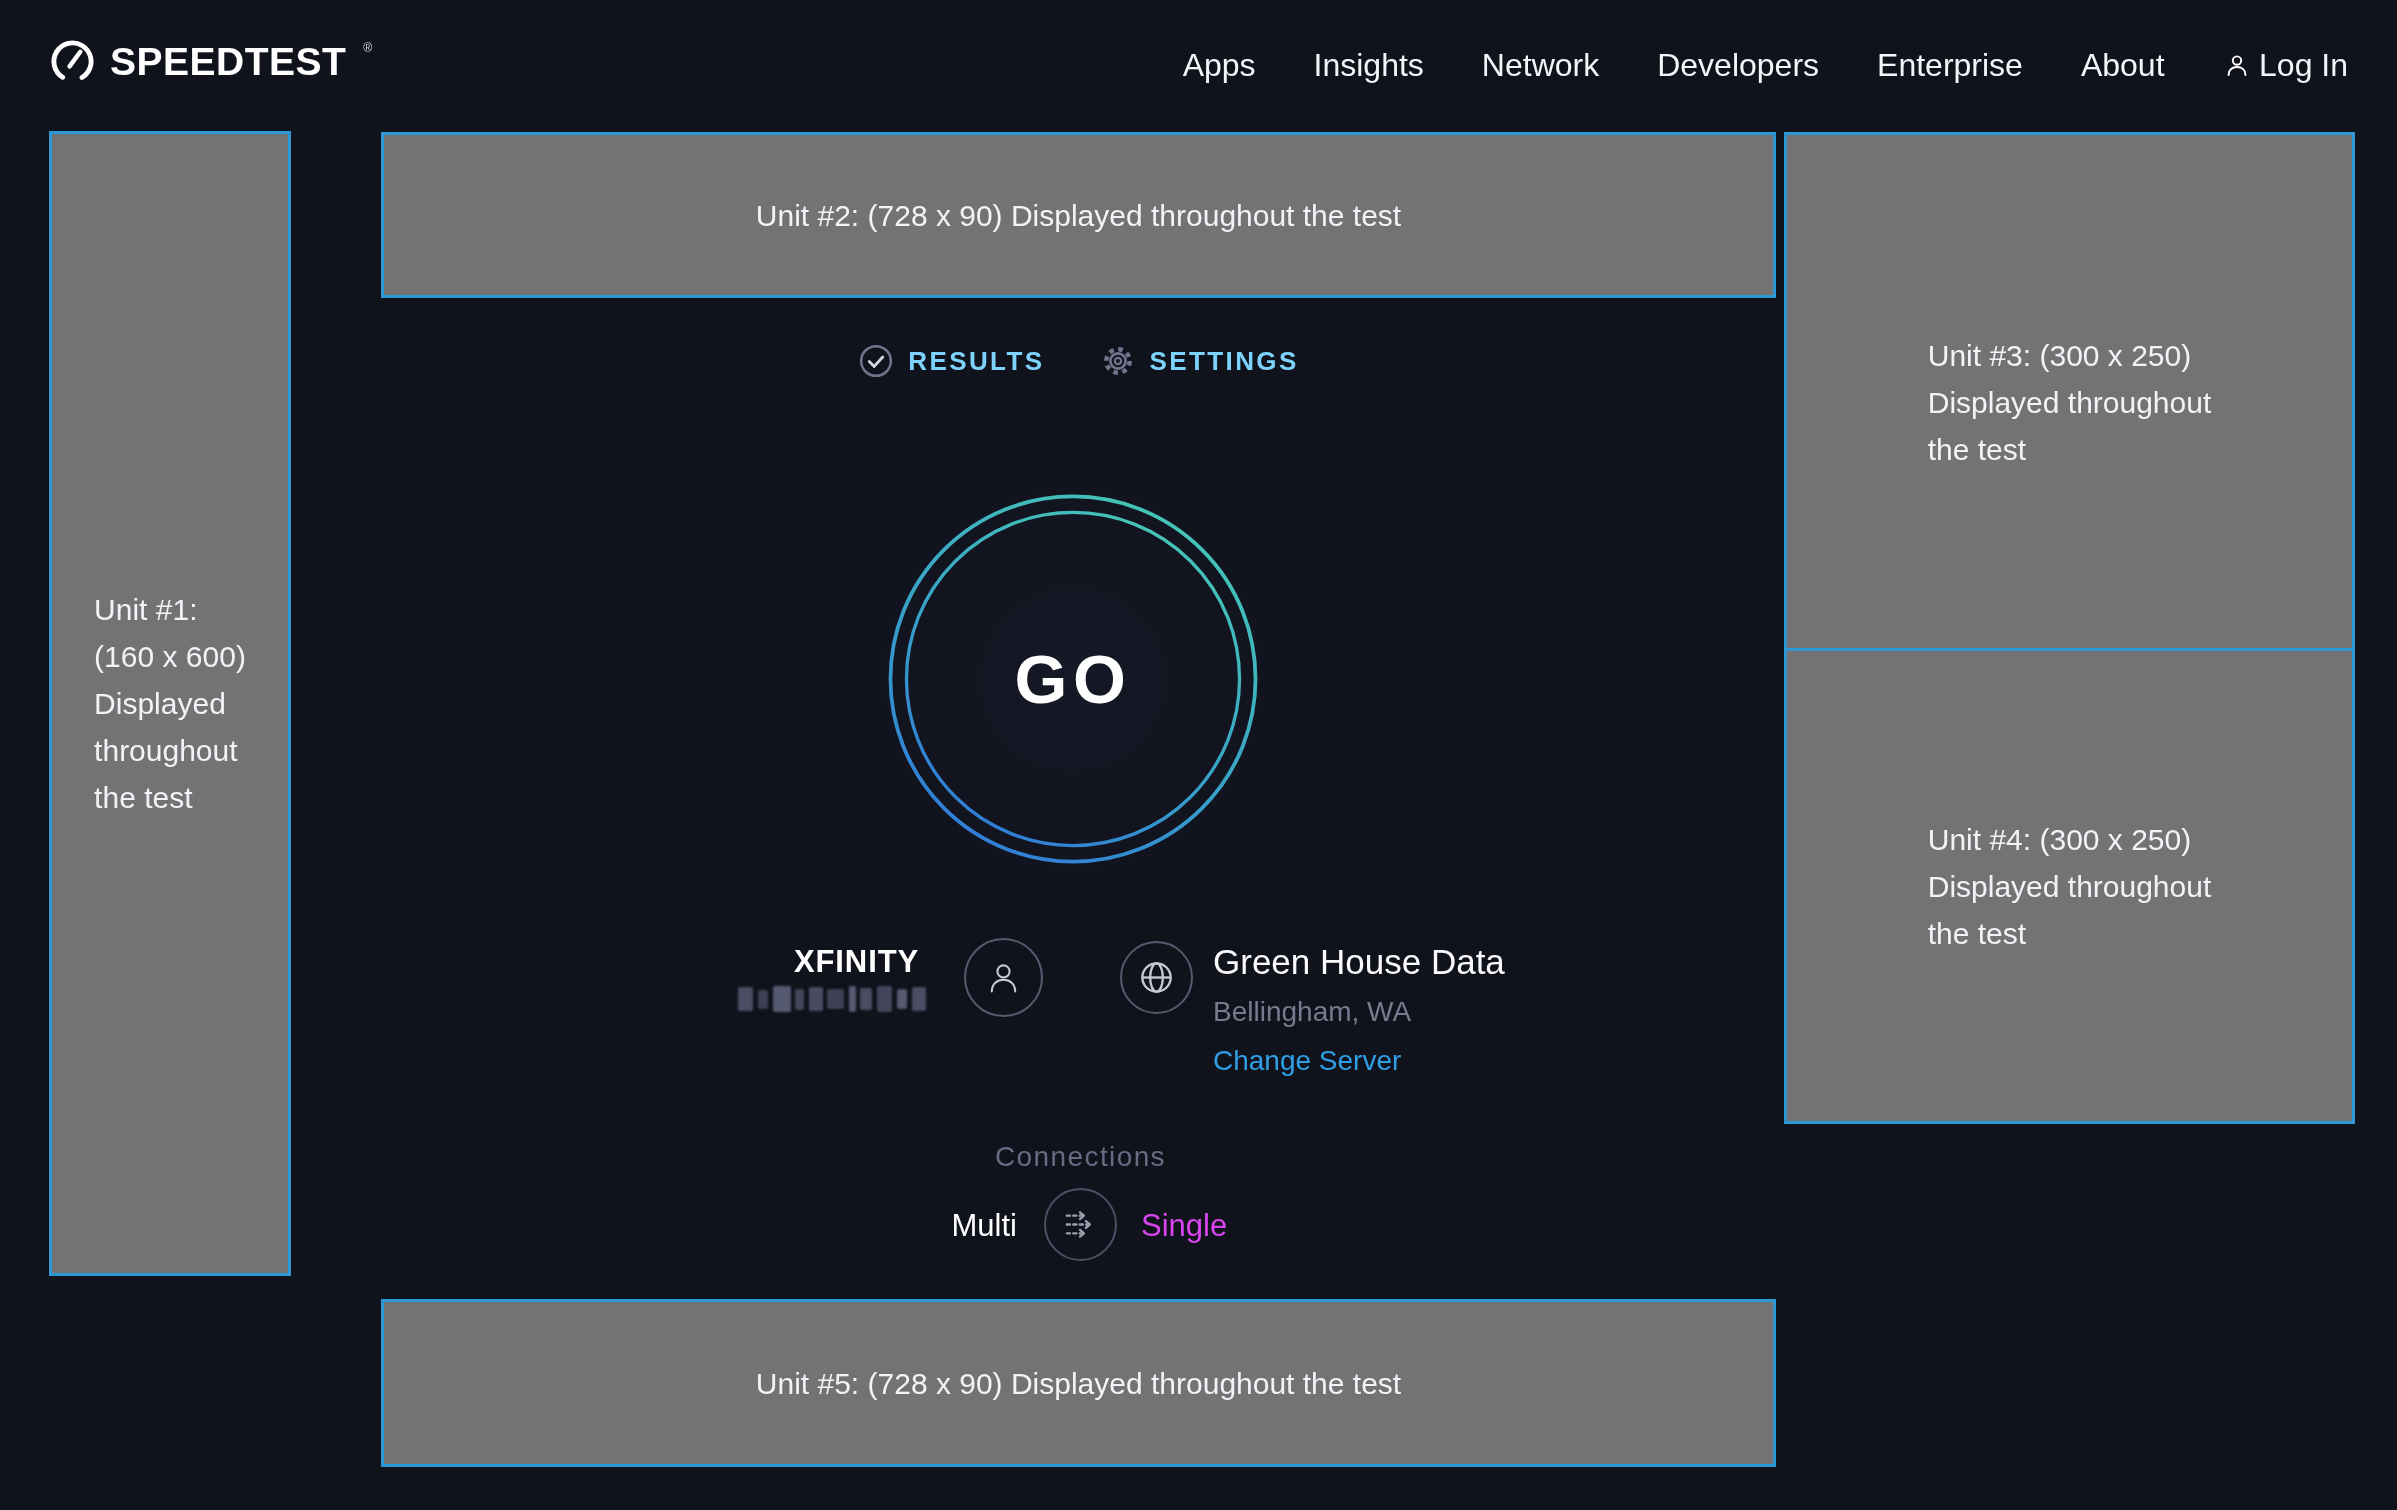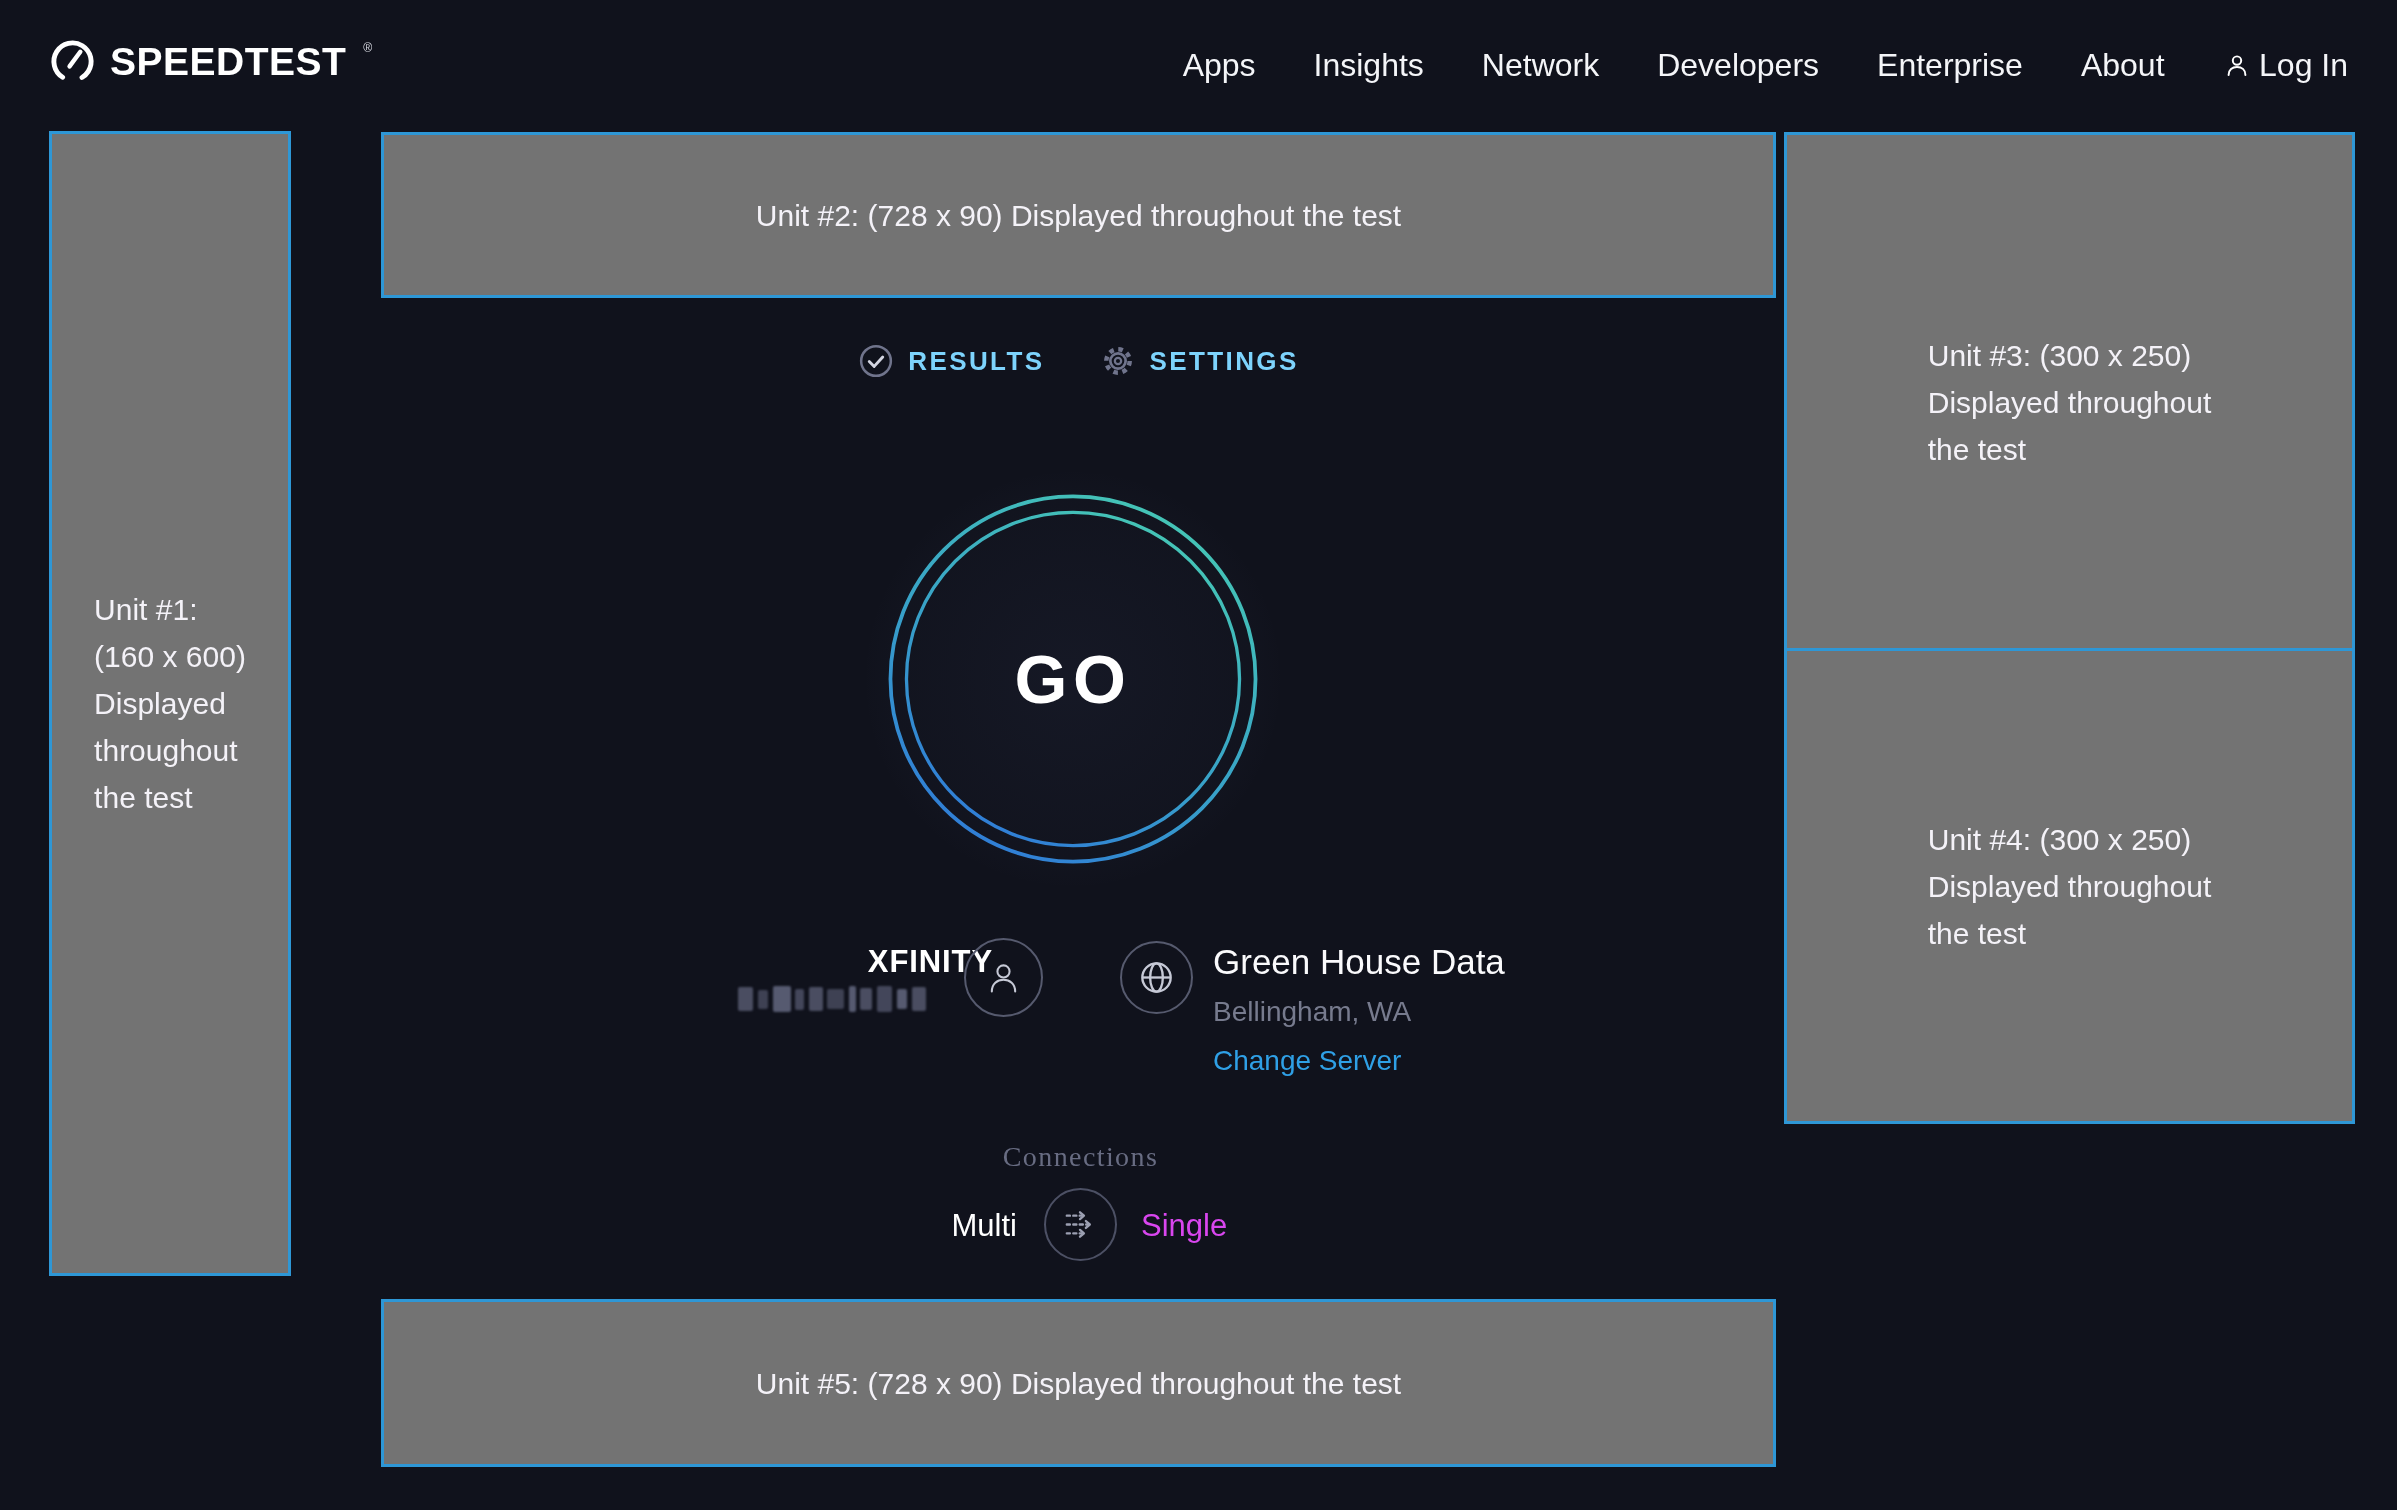--- a/index.html
+++ b/index.html
@@ -63,22 +63,22 @@
     border-radius: 50%; cursor: pointer;
     background: radial-gradient(circle, rgba(70,80,120,0.10), rgba(70,80,120,0.03) 62%, transparent 72%);
   }
   .go-rings { position: absolute; left: 0; top: 0; }
   .go-label {
     position: relative; font-size: 68px; font-weight: 700; letter-spacing: 5.6px; color: #ffffff;
   }
 
   
   .isp-name {
-    position: absolute; left: 780px; top: 944px; width: 213px;
-    text-align: right; font-size: 31px; font-weight: 600; letter-spacing: 0.9px; color: #ffffff;
+    position: absolute; left: 750px; top: 944px; width: 213px;
+    text-align: center; font-size: 31px; font-weight: 600; letter-spacing: 0.9px; color: #ffffff;
   }
   .ip-redacted {
     position: absolute; left: 738px; top: 985px; width: 209px; height: 28px;
     display: flex; align-items: center; gap: 4.7px; filter: blur(1.2px);
   }
   .ip-redacted span { display: inline-block; border-radius: 1.9px; }
   .icon-circle {
     position: absolute; border-radius: 50%; border: 2.8px solid #565a6e;
     display: flex; align-items: center; justify-content: center;
   }
@@ -93,21 +93,21 @@
     font-size: 28px; color: #777b8e;
   }
   .change-server {
     position: absolute; left: 1213px; top: 1045px;
     font-size: 28px; color: #2fa0e6; cursor: pointer; text-decoration: none;
   }
 
   
   .conn-label {
     position: absolute; left: 963px; top: 1141px; width: 235px;
-    text-align: center; font-size: 28px; letter-spacing: 1.4px; color: #686c82; font-family: Liberation Serif, serif;
+    text-align: center; font-size: 28px; letter-spacing: 1.4px; color: #686c82;
   }
   .conn-multi {
     position: absolute; left: 876px; top: 1208px; width: 141px;
     text-align: right; font-size: 31px; font-weight: 500; color: #ffffff; cursor: pointer;
   }
   .circle-conn { left: 1044px; top: 1188px; width: 73px; height: 73px; border-color: #4c5064; cursor: pointer; }
   .conn-single {
     position: absolute; left: 1141px; top: 1208px;
     font-size: 31px; color: #d946ef; cursor: pointer;
   }

